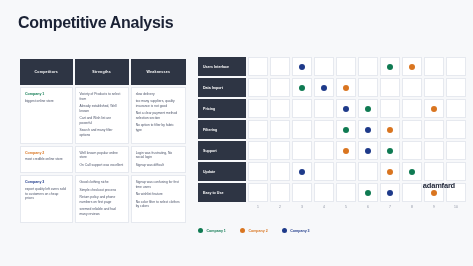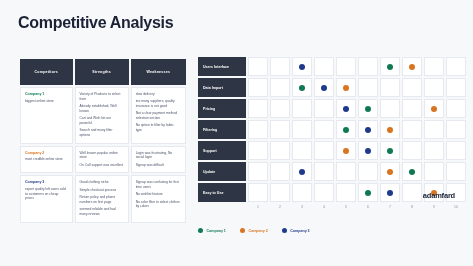--- a/index.html
+++ b/index.html
@@ -84,21 +84,21 @@
   
   .legend{
     position:absolute;left:198px;top:228px;display:flex;align-items:center;
   }
   .litem{display:flex;align-items:center;margin-right:14px;}
   .ldot{width:5px;height:5px;border-radius:50%;margin-right:3.5px;}
   .ltext{font-size:3.6px;font-weight:bold;}
 
   
   .brand{
-    position:absolute;right:18px;bottom:10px;
+    position:absolute;right:18px;bottom:20px;
     font-size:7.5px;font-weight:bold;color:#1b2235;letter-spacing:-0.2px;
   }
 </style>
 </head>
 <body>
 
 <div class="slide">
 
   <div class="title">Competitive Analysis</div>
 

